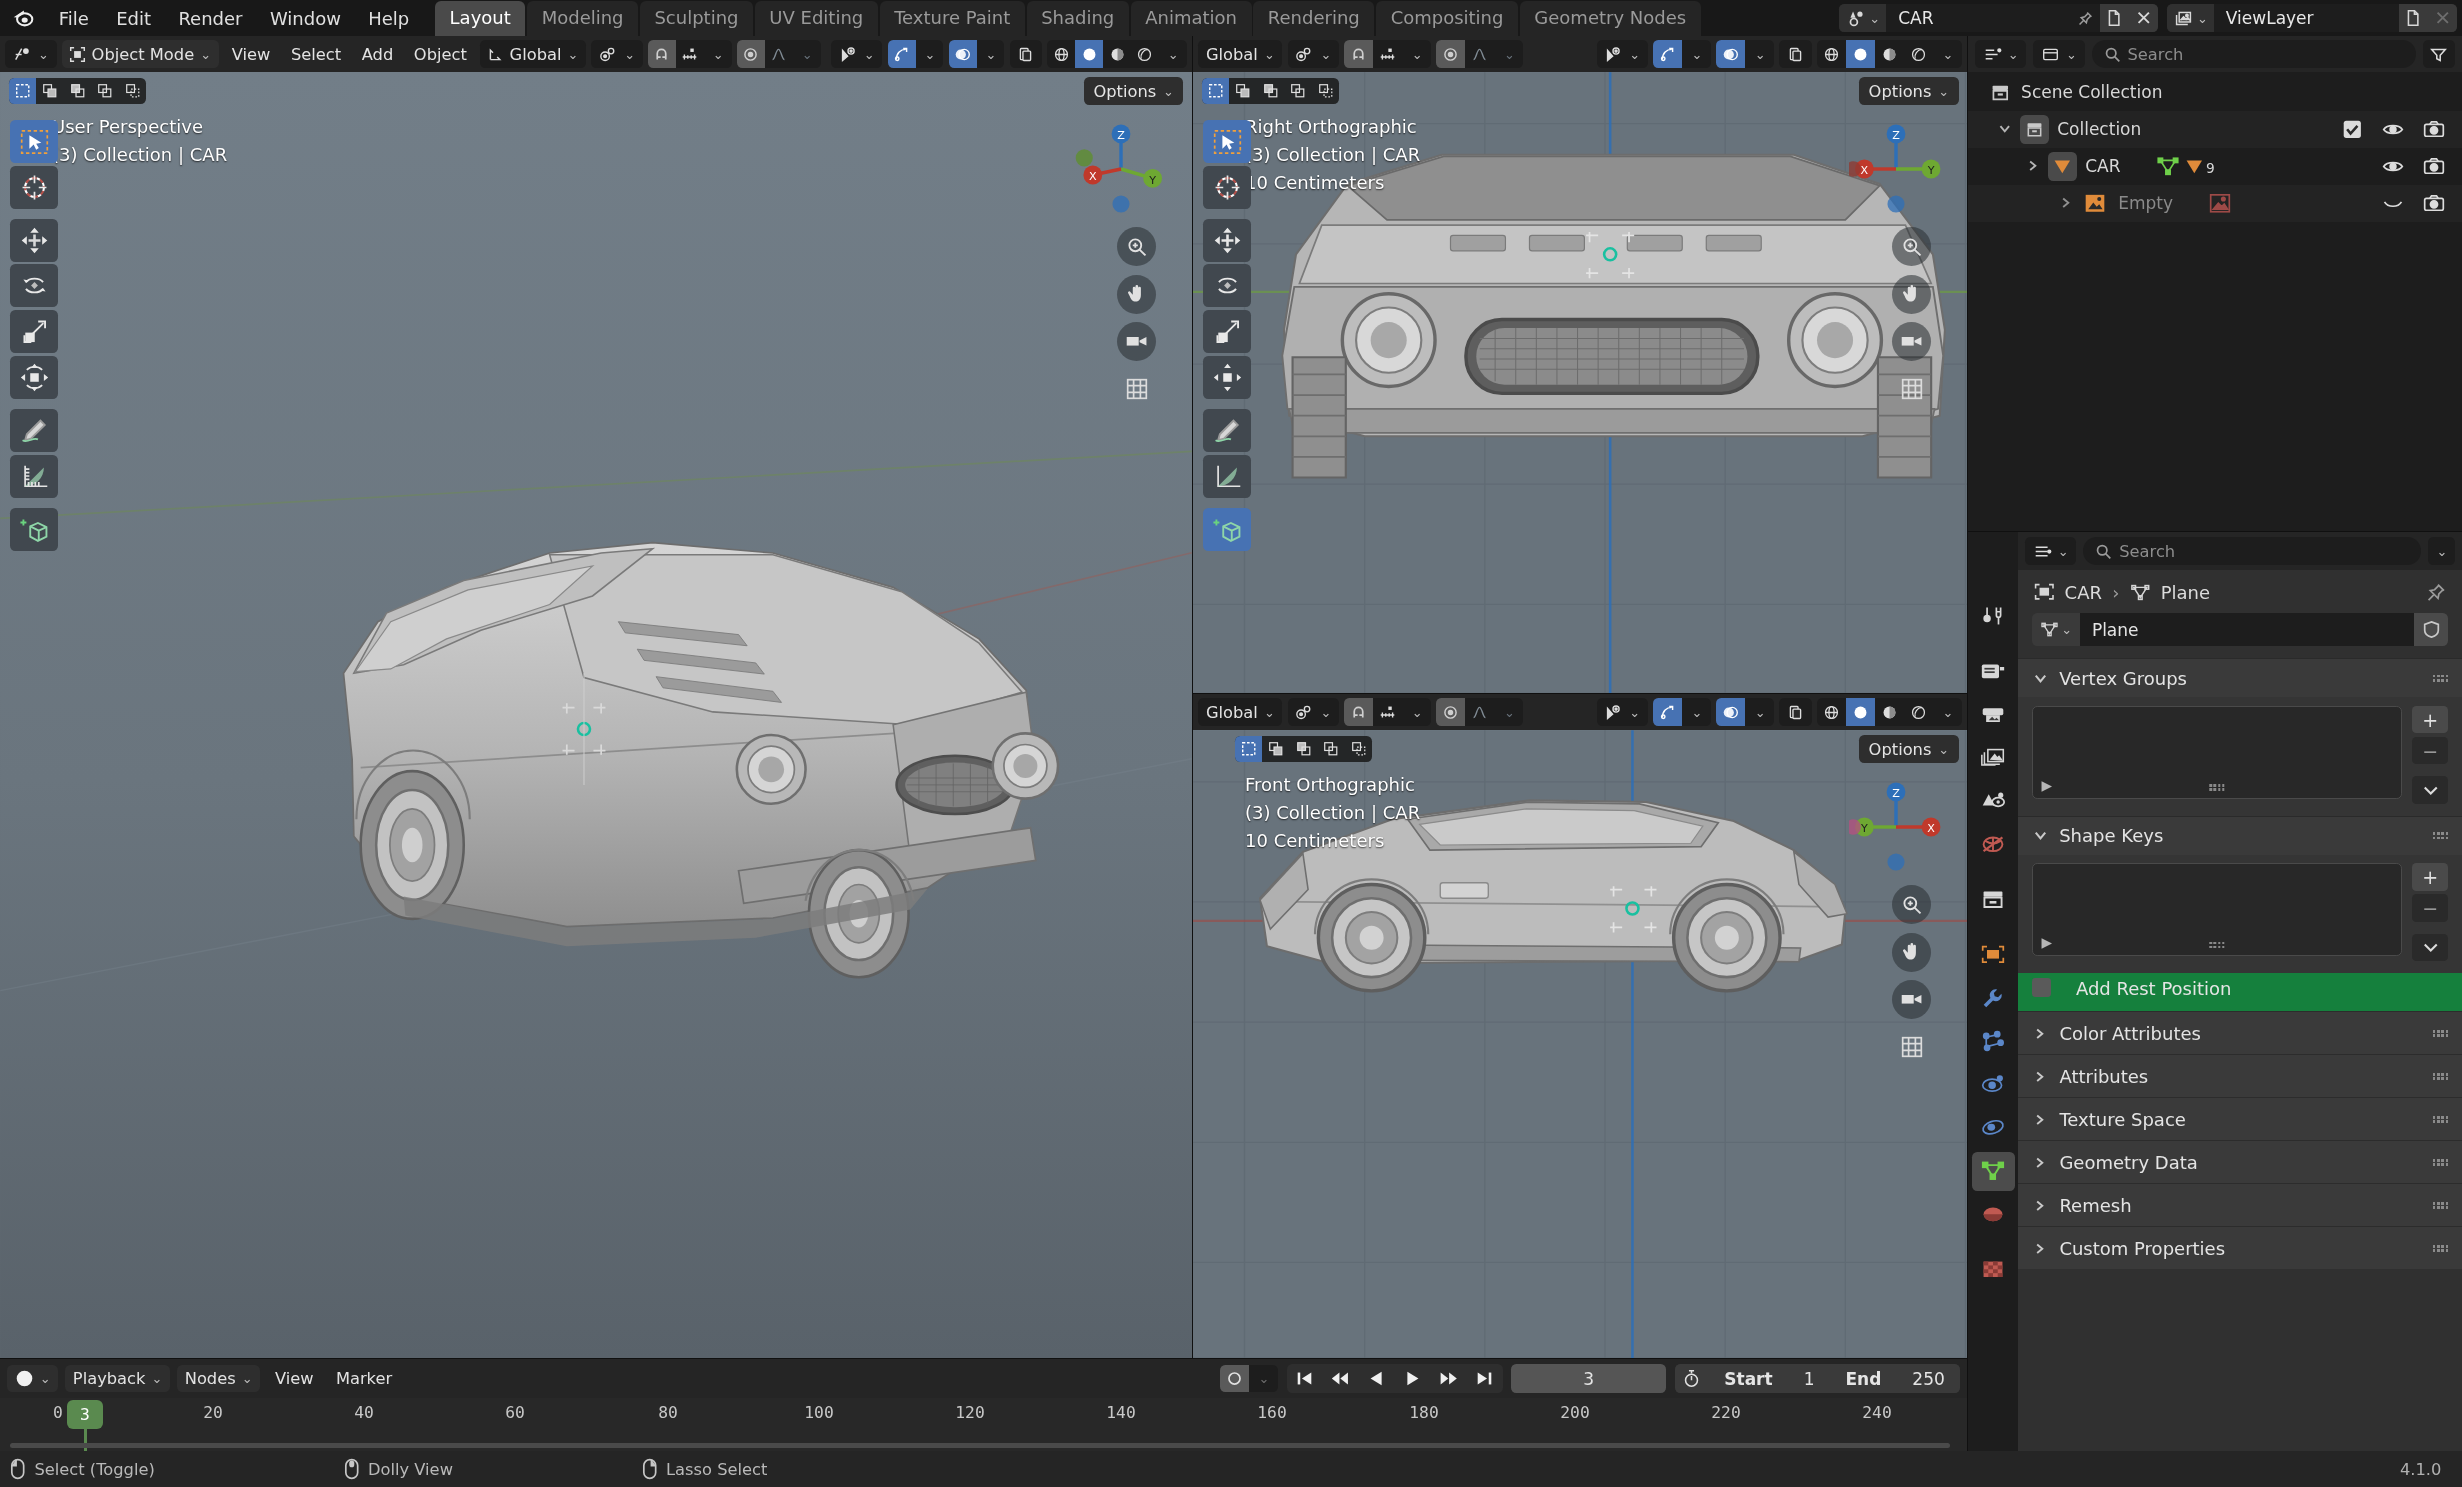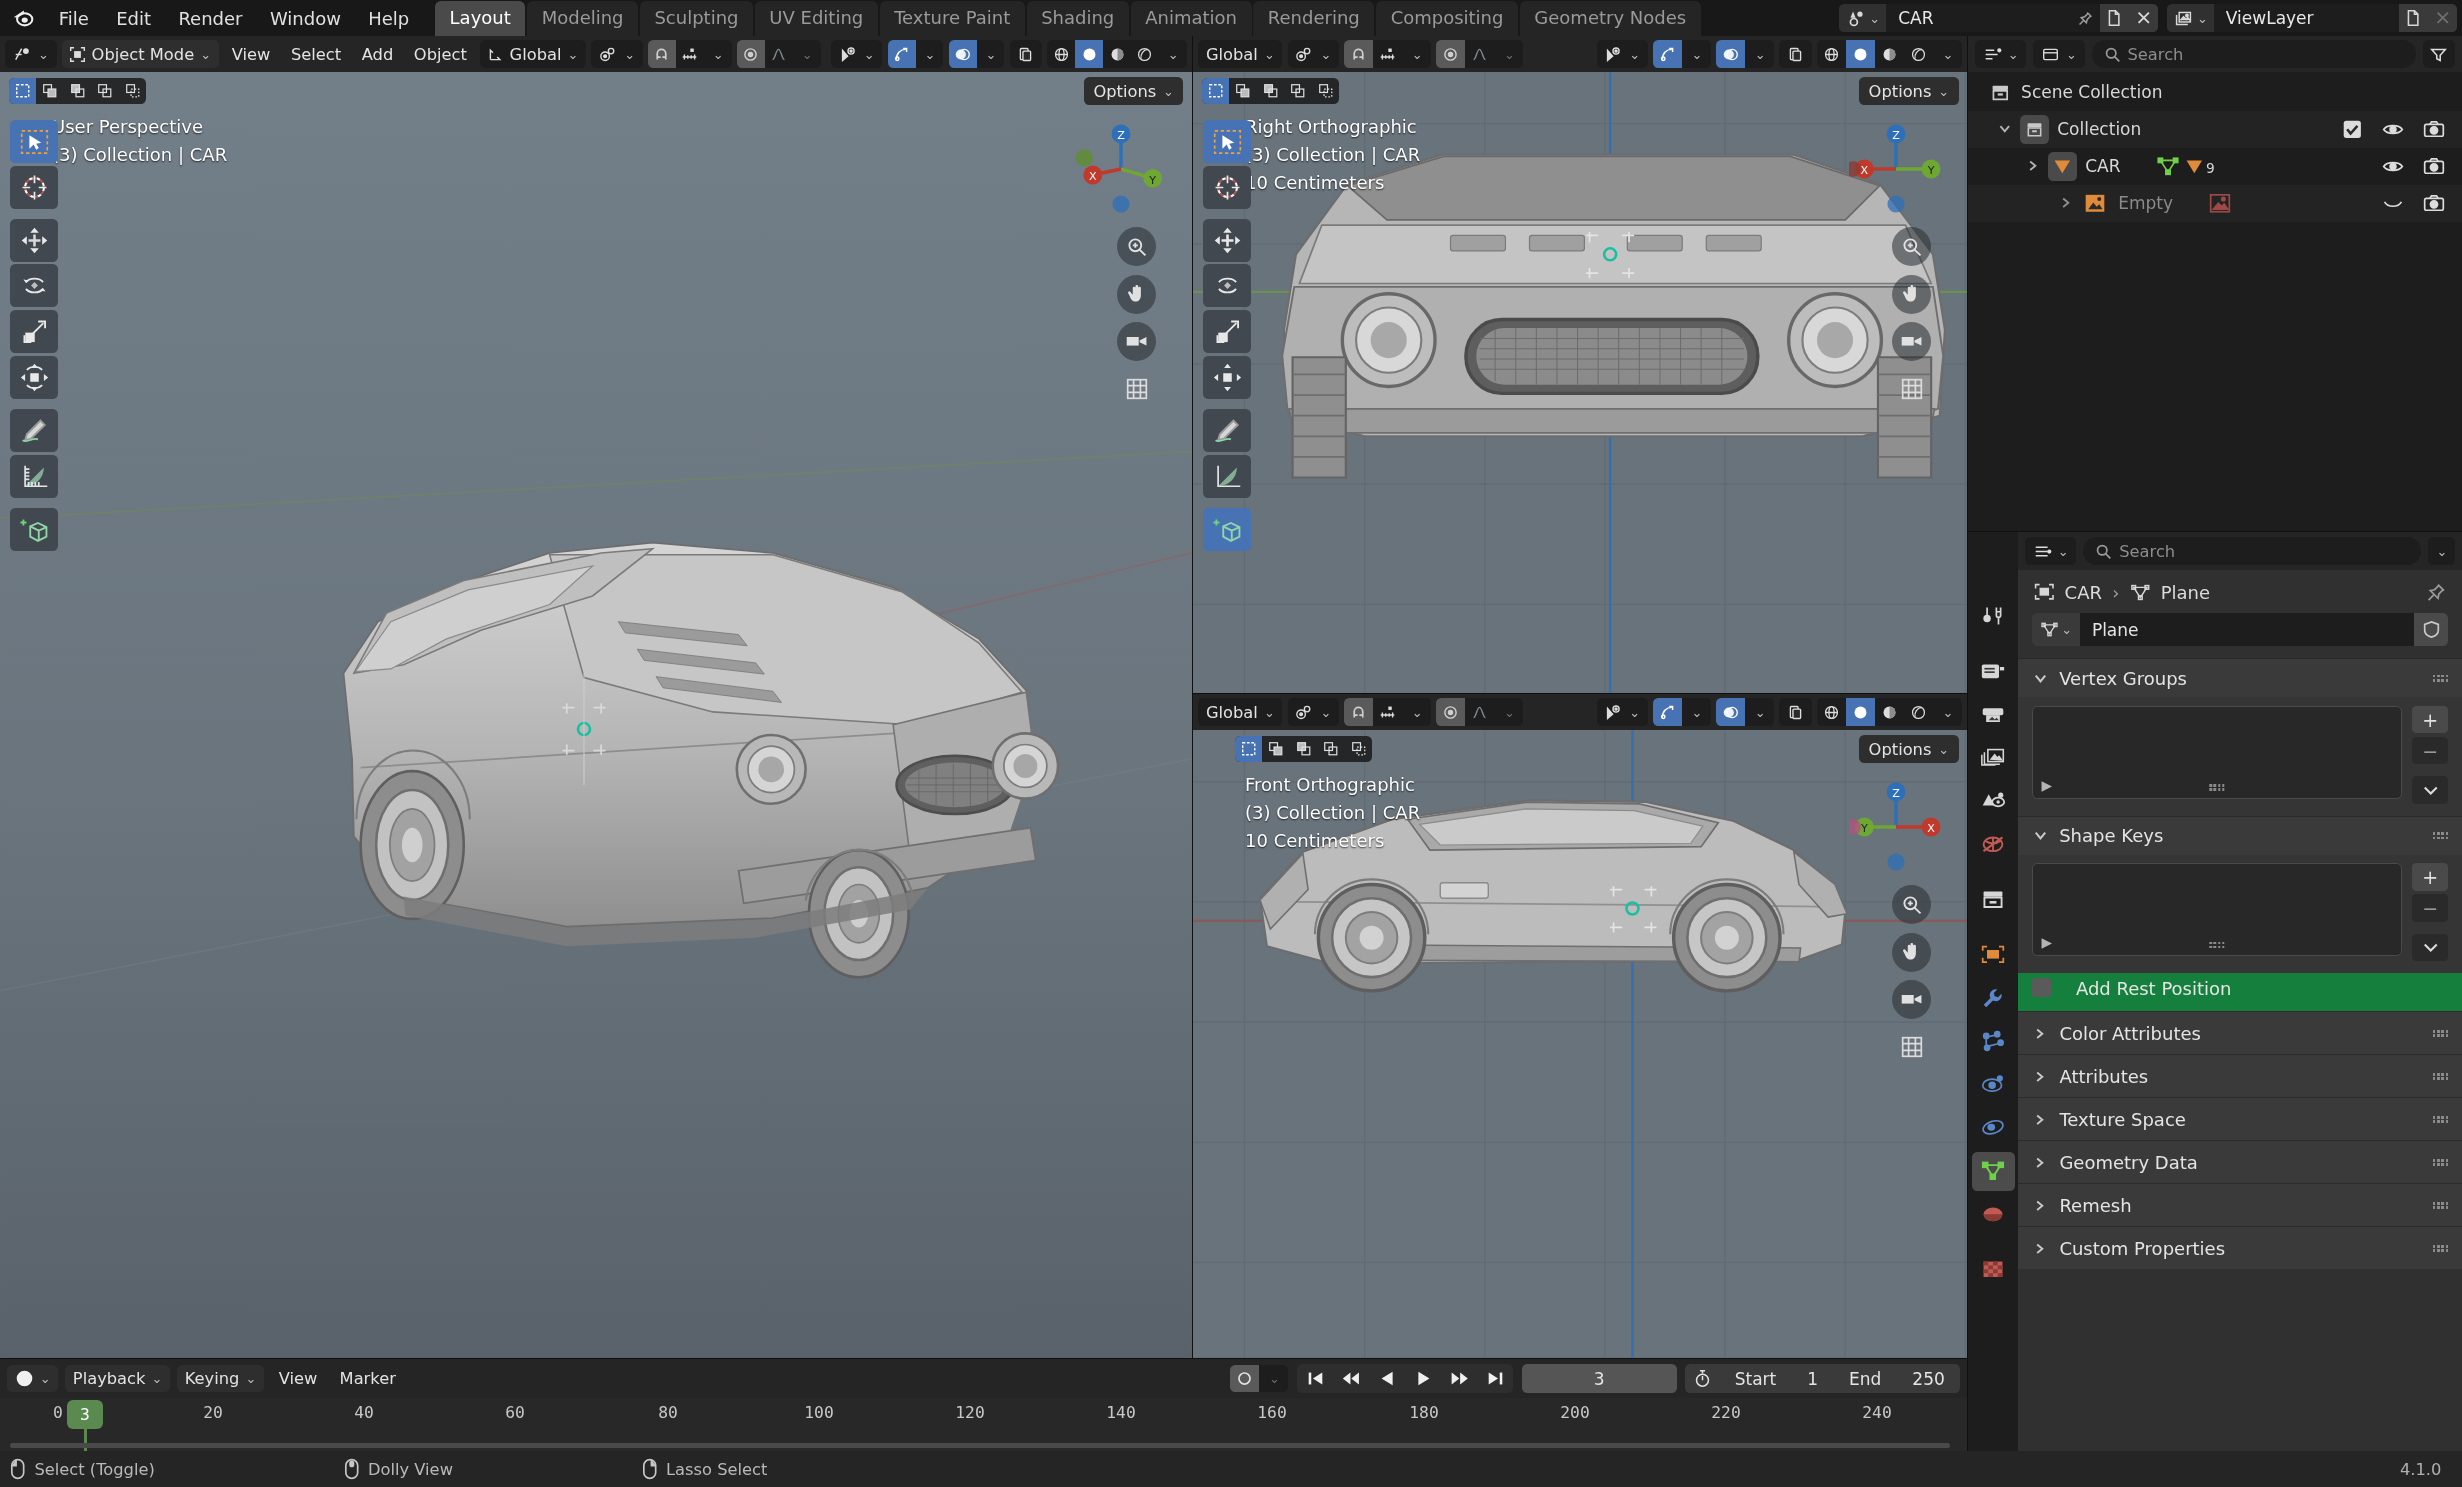--- a/index.html
+++ b/index.html
@@ -131,21 +131,21 @@
   
   .timeline { height:93px; background:#1d1d1d; display:flex; flex-direction:column; border-top:1.7px solid #101010; }
   .tl-hdr { height:39px; background:#252525; display:flex; align-items:center; gap:6.9px; padding:0 6.9px; }
   .tl-mid { margin-left:auto; display:flex; align-items:center; gap:8.6px; }
   .tl-playgrp { display:flex; background:#2e2e2e; border-radius:5.2px; overflow:hidden; }
   .tl-playgrp > div { width:36px; height:29px; display:flex; align-items:center; justify-content:center; }
   .frmfield { width:155px; height:29px; background:#555; border-radius:5.2px; display:flex;
               align-items:center; justify-content:center; font-size:17px; }
   .serange { display:flex; align-items:center; background:#2e2e2e; border-radius:5.2px; overflow:hidden; height:29px; }
   .serange .ic { width:34px; height:29px; background:#3a3a3a; display:flex; align-items:center; justify-content:center; }
-  .serange .lbl { padding:0 15.5px; height:45px; display:flex; align-items:center; font-size:17px; background:#3a3a3a; }
+  .serange .lbl { padding:0 15.5px; height:45px; display:flex; align-items:center; font-size:17px; background:#3a3a3a;font-weight:bold; }
   .serange .num { padding:0 15.5px; height:29px; display:flex; align-items:center; font-size:17px; background:#3a3a3a; }
   .tl-scale { flex:1 1 auto; position:relative; background:#282828; }
   .tick { position:absolute; top:5.2px; font-size:16.3px; color:#c8c8c8; transform:translateX(-50%);
           font-family:"DejaVu Sans Mono","Liberation Mono",monospace; }
   .playhead { position:absolute; top:1.7px; width:36px; height:29px; background:#5a8a4f; border-radius:6px;
               display:flex; align-items:center; justify-content:center; font-size:16.3px; color:#fff;
               font-family:"DejaVu Sans Mono","Liberation Mono",monospace; }
   .playline { position:absolute; top:31px; bottom:0; width:2.6px; background:#5a8a4f; }
 
   
@@ -1224,21 +1224,21 @@
                 <circle cx="11" cy="11" r="9" fill="#f0f0f0"></circle>
               <path d="M11 2 a9 9 0 0 0 0 18 a5 5 0 0 1 0 -18" fill="#252525"></path>
               </svg>
               <span class="cv">⌄</span>
           </div>
           <div class="hbtn">
             <span>Playback</span>
               <span class="cv">⌄</span>
             </div>
           <div class="hbtn">
-            <span>Keying</span>
+            <span>Nodes</span>
               <span class="cv">⌄</span>
             </div>
           <div class="hbtn flat">View</div>
           <div class="hbtn flat">Marker</div>
 
           <div class="tl-mid">
             <div class="seg">
               <div class="hi">
                 <svg width="17" height="17" viewBox="0 0 20 20" fill="none" stroke="#e0e0e0" stroke-width="2">
                   <circle cx="10" cy="10" r="6.5"></circle>

